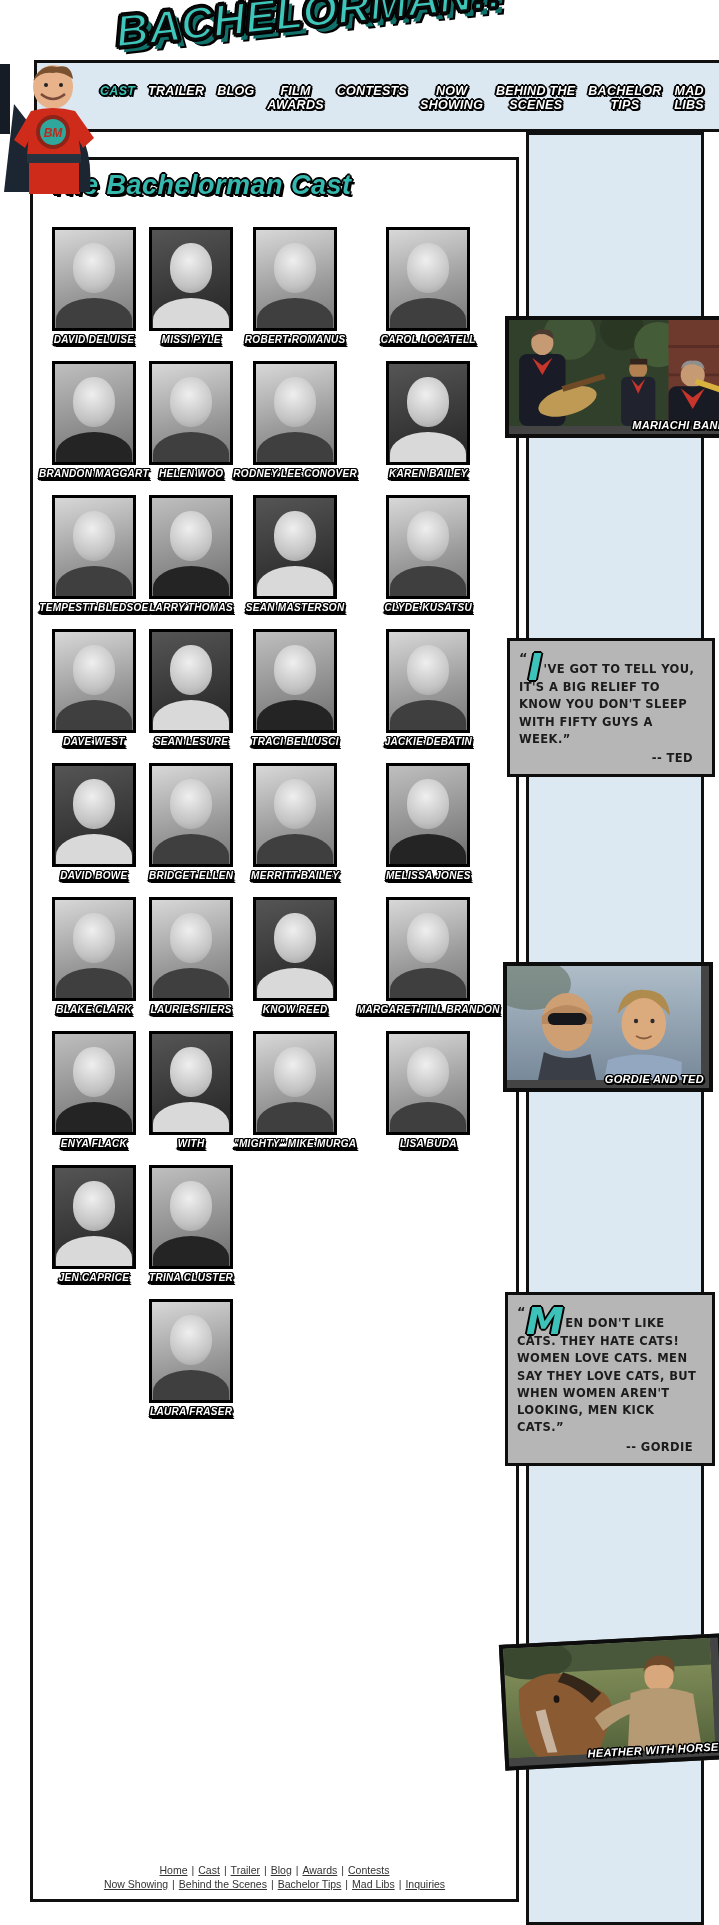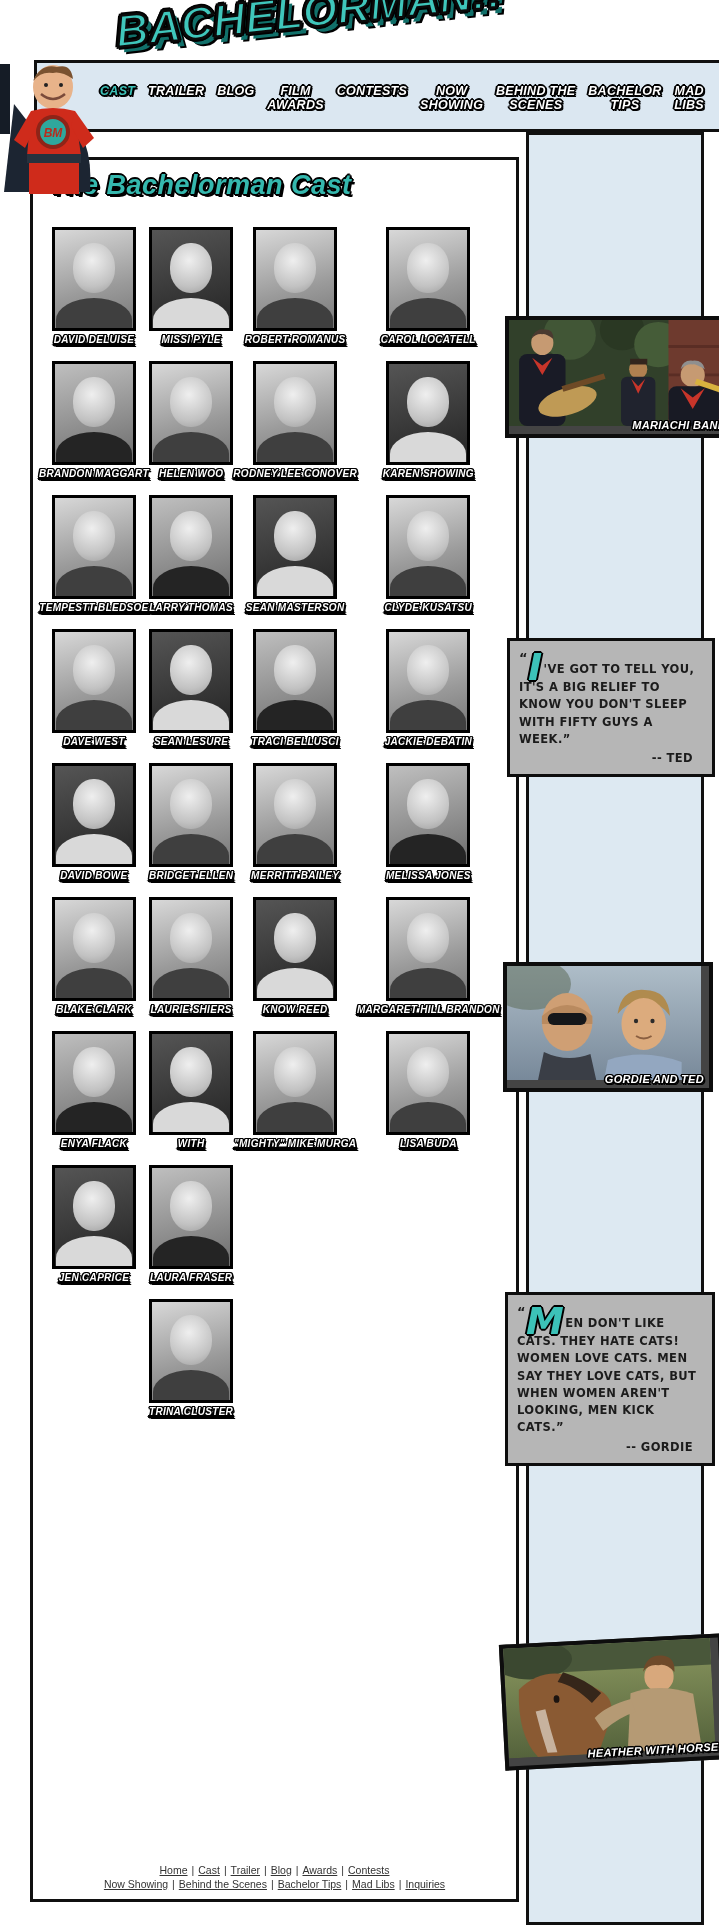--- a/index.html
+++ b/index.html
@@ -181,21 +181,21 @@
         <figure class="cast-entry">
           <div class="portrait"></div>
           <figcaption class="comic-label">HELEN WOO</figcaption>
         </figure>
         <figure class="cast-entry">
           <div class="portrait"></div>
           <figcaption class="comic-label">RODNEY LEE CONOVER</figcaption>
         </figure>
         <figure class="cast-entry">
           <div class="portrait"></div>
-          <figcaption class="comic-label">KAREN SHOWING</figcaption>
+          <figcaption class="comic-label">KAREN BAILEY</figcaption>
         </figure>
         <figure class="cast-entry">
           <div class="portrait"></div>
           <figcaption class="comic-label">TEMPESTT BLEDSOE</figcaption>
         </figure>
         <figure class="cast-entry">
           <div class="portrait"></div>
           <figcaption class="comic-label">LARRY THOMAS</figcaption>
         </figure>
         <figure class="cast-entry">
@@ -269,25 +269,25 @@
         <figure class="cast-entry">
           <div class="portrait"></div>
           <figcaption class="comic-label">LISA BUDA</figcaption>
         </figure>
         <figure class="cast-entry">
           <div class="portrait"></div>
           <figcaption class="comic-label">JEN CAPRICE</figcaption>
         </figure>
         <figure class="cast-entry">
           <div class="portrait"></div>
+          <figcaption class="comic-label">TRINA CLUSTER</figcaption>
+        </figure>
+        <figure class="cast-entry">
+          <div class="portrait"></div>
           <figcaption class="comic-label">LAURA FRASER</figcaption>
-        </figure>
-        <figure class="cast-entry">
-          <div class="portrait"></div>
-          <figcaption class="comic-label">TRINA CLUSTER</figcaption>
         </figure>
       </div>
 
     <div class="footer">
       <div class="footer-line">
         
       <span class="footer-item"><a class="footer-link">Home</a><span class="footer-sep">|</span></span><span class="footer-item"><a class="footer-link">Cast</a><span class="footer-sep">|</span></span><span class="footer-item"><a class="footer-link">Trailer</a><span class="footer-sep">|</span></span><span class="footer-item"><a class="footer-link">Blog</a><span class="footer-sep">|</span></span><span class="footer-item"><a class="footer-link">Awards</a><span class="footer-sep">|</span></span><span class="footer-item"><a class="footer-link">Contests</a></span></div>
       <div class="footer-line">
         
       <span class="footer-item"><a class="footer-link">Now Showing</a><span class="footer-sep">|</span></span><span class="footer-item"><a class="footer-link">Behind the Scenes</a><span class="footer-sep">|</span></span><span class="footer-item"><a class="footer-link">Bachelor Tips</a><span class="footer-sep">|</span></span><span class="footer-item"><a class="footer-link">Mad Libs</a><span class="footer-sep">|</span></span><span class="footer-item"><a class="footer-link">Inquiries</a></span></div>

